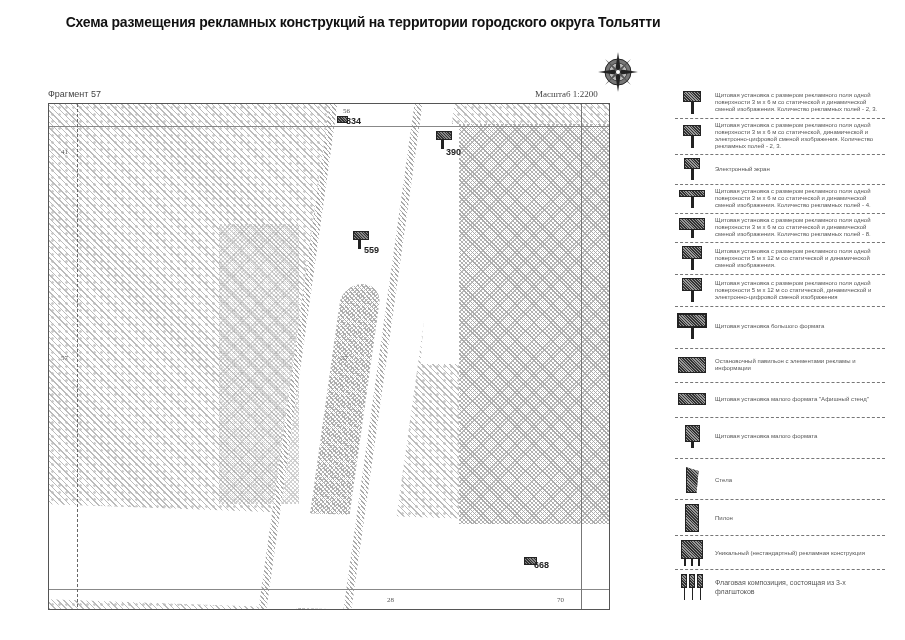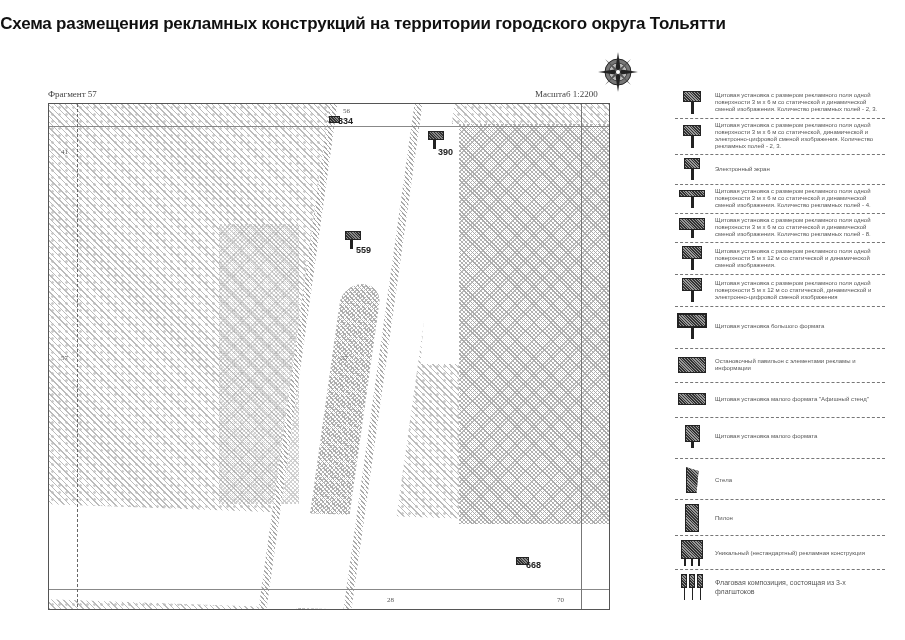--- a/index.html
+++ b/index.html
@@ -1,38 +1,38 @@
 <!DOCTYPE html>
 <html><head>
 <meta charset="utf-8">
 <style>
   html, body { margin:0; padding:0; background:#fff; }
   body { width:905px; height:640px; position:relative; overflow:hidden; font-family:"Liberation Sans", sans-serif; color:#111; }
-  .title { position:absolute; left:0; top:14px; width:726px; text-align:center; font-size:17px; font-weight:bold; letter-spacing:-0.2px; }
-  .frag-label { position:absolute; left:48px; top:89px; font-family:Liberation Serif, serif; font-size:9px; color:#444; }
+  .title { position:absolute; left:0; top:14px; width:726px; text-align:center; font-size:14px; font-weight:bold; letter-spacing:-0.2px; }
+  .frag-label { position:absolute; left:48px; top:89px; font-family:Liberation Sans, sans-serif; font-size:9px; color:#444; }
   .scale-label { position:absolute; left:535px; top:89px; font-family:"Liberation Serif", serif; font-size:9px; color:#444; }
   .compass { position:absolute; left:596px; top:50px; width:44px; height:44px; }
 
   .map { position:absolute; left:48px; top:103px; width:560px; height:505px; border:1px solid #555; overflow:hidden;
     background-color:#fff;
     background-image: repeating-linear-gradient(45deg, #bbb 0 1px, transparent 1px 4px),
                       radial-gradient(circle, #ccc 1px, transparent 1.6px);
     background-size: auto, 7px 7px; }
   .map .light { position:absolute; background:#fff; }
   .map .grey { position:absolute; background-color:#fff;
     background-image: repeating-linear-gradient(45deg, #aaa 0 1px, transparent 1px 3px),
                       repeating-linear-gradient(-45deg, #bbb 0 1px, transparent 1px 3px); }
   .map .road { position:absolute; background-color:#fff;
     background-image: repeating-linear-gradient(45deg, #aaa 0 1px, transparent 1px 3px); }
   .gridline-h { position:absolute; left:0; width:100%; height:1px; background:#888; }
   .gridline-v { position:absolute; top:0; height:100%; width:1px; background:#777; }
   .gridline-v.dashed { background: repeating-linear-gradient(to bottom, #666 0 3px, transparent 3px 5px); }
   .cell-num { position:absolute; font-family:"Liberation Serif", serif; font-size:7px; color:#555; }
 
-  .marker { position:absolute; }
+  .marker { position:absolute;margin-left:8px; }
   .marker .board { width:14px; height:7px; background:#555; border:1px solid #222;
     background-image: repeating-linear-gradient(45deg, #333 0 1px, #888 1px 2px); }
   .marker .pole { width:3px; height:9px; background:#222; margin-left:5px; }
   .marker .num { position:absolute; font-size:9px; font-weight:bold; color:#222; white-space:nowrap; }
 
   .legend { position:absolute; left:675px; top:88px; width:210px; }
   .legend-item { display:flex; align-items:center; border-bottom:1px dashed #777; padding:3px 0 4px 0; }
   .legend-icon { width:34px; flex:0 0 34px; display:flex; justify-content:center; }
   .legend-text { font-size:6px; line-height:7px; color:#555; padding-left:6px; }
   .sym-board { display:flex; flex-direction:column; align-items:center; }

